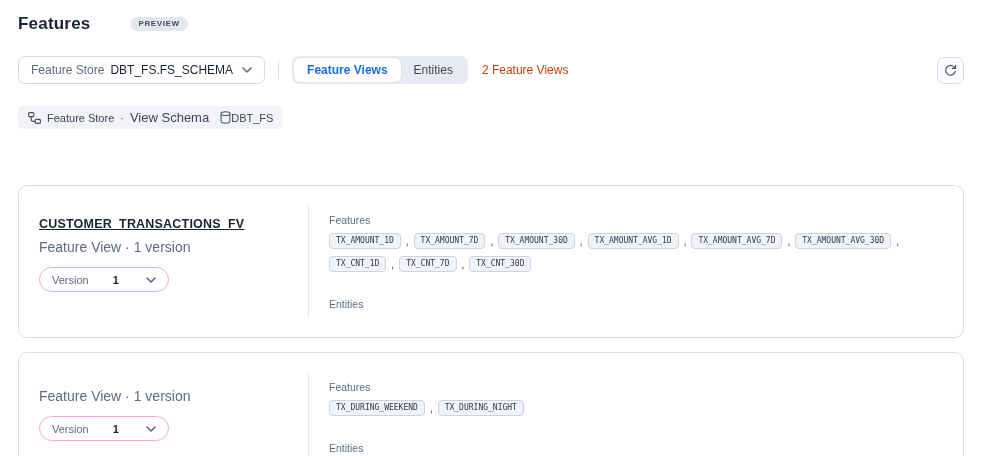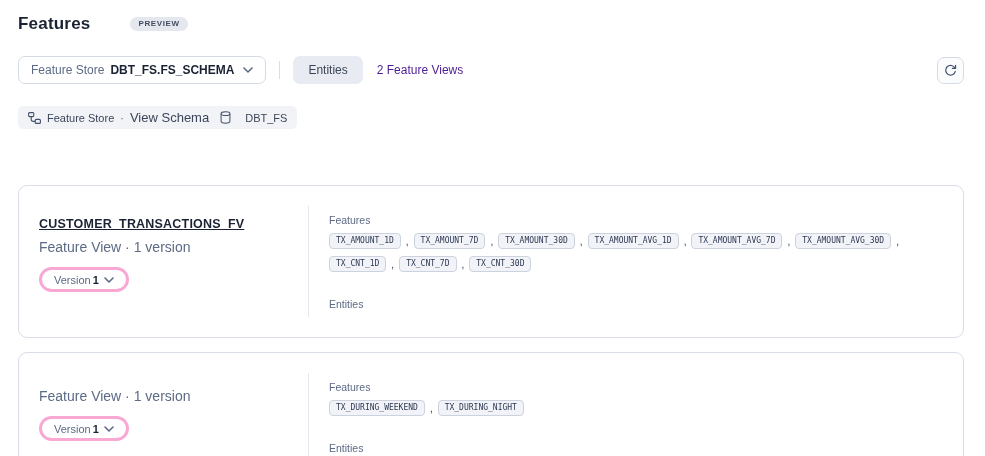--- a/index.html
+++ b/index.html
@@ -11,51 +11,51 @@
   .header-row { display: flex; align-items: center; gap: 8px; margin-bottom: 22px; padding-top: 2px;}
   .page-title { font-size: 17px; font-weight: bold; color: #1a2233; letter-spacing: .2px; }
   .preview-badge { background: #e4e7ed; color: #444e63; font-size: 8px; font-weight: 600;
     letter-spacing: .6px; border-radius: 9px; padding: 3px 8px; line-height: 1; margin-left: 32px; }
 
   
   .toolbar { display: flex; align-items: center; margin-bottom: 22px; }
   .fs-dropdown { display: flex; align-items: center; gap: 6px; background: #fff;
     border: 1px solid #d5dbe5; border-radius: 7px; height: 28px; padding: 0 12px; cursor: pointer; }
   .fs-dropdown .lbl { color: #5d6a85; font-size: 12px; }
-  .fs-dropdown .val { color: #1a2233; font-size: 12px; font-weight: bold; }
+  .fs-dropdown .val { color: #1a2233; font-size: 12px; font-weight: normal; }
   .chev { display: inline-flex; margin-left: 3px; }
   .vdiv { width: 1px; height: 18px; background: #d9dee6; margin: 0 13px; }
   .seg { display: flex; background: #e8ebf1; border-radius: 7px; padding: 2px; height: 28px; align-items: stretch; }
   .seg-item { display: flex; align-items: center; padding: 0 13px; font-size: 12px; border-radius: 6px;
     color: #3c4659; cursor: pointer; white-space: nowrap; }
   .seg-item.active { background: #ffffff; color: #1a6ce8; font-weight: bold; box-shadow: 0 0 0 1px #dde1e8; }
-  .count-text { color: #4c1d95; font-size: 12px; margin-left: 14px; }
+  .count-text { color: #c2410c; font-size: 12px; margin-left: 14px; }
   .spacer { flex: 1; }
   .refresh-btn { width: 27px; height: 27px; border: 1px solid #d5dbe5; border-radius: 7px; background: #fbfcfd;
     display: flex; align-items: center; justify-content: center; cursor: pointer; }
 
   
   .breadcrumb { display: inline-flex; align-items: center; gap: 6px; background: #f1f3f7;
     border-radius: 5px; height: 23px; padding: 0 10px; margin-bottom: 19px; }
   .breadcrumb .bc-text { font-size: 11px; color: #3c4659; }
   .bc-sep { color: #5d6a85; font-size: 11px; }
   .bc-link { font-size: 13px; color: #3c4659; cursor: pointer; text-align: center; }
-  .bc-db { display: inline-flex; align-items: center; gap: 14px; margin-left: 5px; }
+  .bc-db { display: inline-flex; align-items: center; gap: 0; margin-left: 5px; }
 
   
   .card { border: 1px solid #d9dee8; border-radius: 9px; background: #fff; display: flex;
     padding: 20px 0; margin-bottom: 14px; }
   .card-1 { min-height: 148px; margin-top: 37px; }
   .card-2 { min-height: 136px; }
   .card-left { width: 290px; flex: 0 0 290px; padding: 8px 20px 0 20px; border-right: 1px solid #e4e8ee; }
   .card-right { flex: 1; padding: 8px 20px 0 20px; }
   .fv-title { font-size: 12.5px; font-weight: bold; color: #1a2233; text-decoration: underline;
     letter-spacing: .2px; cursor: pointer; display: inline-block; }
   .fv-subtitle { font-size: 14px; color: #5d6a85; margin-top: 7px; }
-  .version-pill { display: inline-flex; align-items: center; gap: 2px; border: 3px solid #f9a8d4;
+  .version-pill { display: inline-flex; align-items: center; gap: 24px; border: 1px solid #f9a8d4;
     border-radius: 13px; height: 25px; padding: 0 12px; margin-top: 12px; cursor: pointer; background: #fff; }
   .version-pill .lbl { font-size: 11px; color: #5d6a85; }
   .version-pill .val { font-size: 11px; font-weight: bold; color: #1a2233; }
   .fv-desc { font-size: 12px; color: #2c3648; margin-top: 14px; line-height: 1.35; max-width: 250px; }
   .sec-label { font-size: 10.5px; color: #5d6a85; margin-bottom: 7px; }
   .chips { display: flex; flex-wrap: wrap; align-items: center; row-gap: 7px; max-width: 620px; }
   .chip { font-family: "DejaVu Sans Mono", monospace; font-size: 8px; color: #2e3952;
     background: #f1f3f8; border: 1px solid #ccd3df; border-radius: 4px; padding: 3px 6px; line-height: 1; }
   .chip-comma { font-size: 10px; color: #2e3952; margin: 0 5px; }
   .entities-block { margin-top: 26px; }
@@ -80,20 +80,21 @@
       <span class="lbl">Feature Store</span>
       <span class="val">DBT_FS.FS_SCHEMA</span>
       <span class="chev">
         <svg width="10" height="6" viewBox="0 0 10 6">
             <path d="M1 1l4 4 4-4" stroke="#5d6a85" stroke-width="1.6" fill="none" stroke-linecap="round" stroke-linejoin="round"></path>
           </svg>
       </span>
     </div>
     <div class="vdiv"></div>
     <div class="seg">
+      <div class="seg-item active">Feature Views</div>
       <div class="seg-item">Entities</div>
     </div>
     <span class="count-text">2 Feature Views</span>
     <div class="spacer"></div>
     <div class="refresh-btn">
       <span>
         <svg width="13" height="13" viewBox="0 0 16 16">
             <path d="M13.9 9.2a6 6 0 1 1-.5-4.2" fill="none" stroke="#41506b" stroke-width="1.5" stroke-linecap="round"></path>
             <path d="M14.2 1.6v3.8h-3.8" fill="none" stroke="#41506b" stroke-width="1.5" stroke-linecap="round" stroke-linejoin="round"></path>
           </svg>

